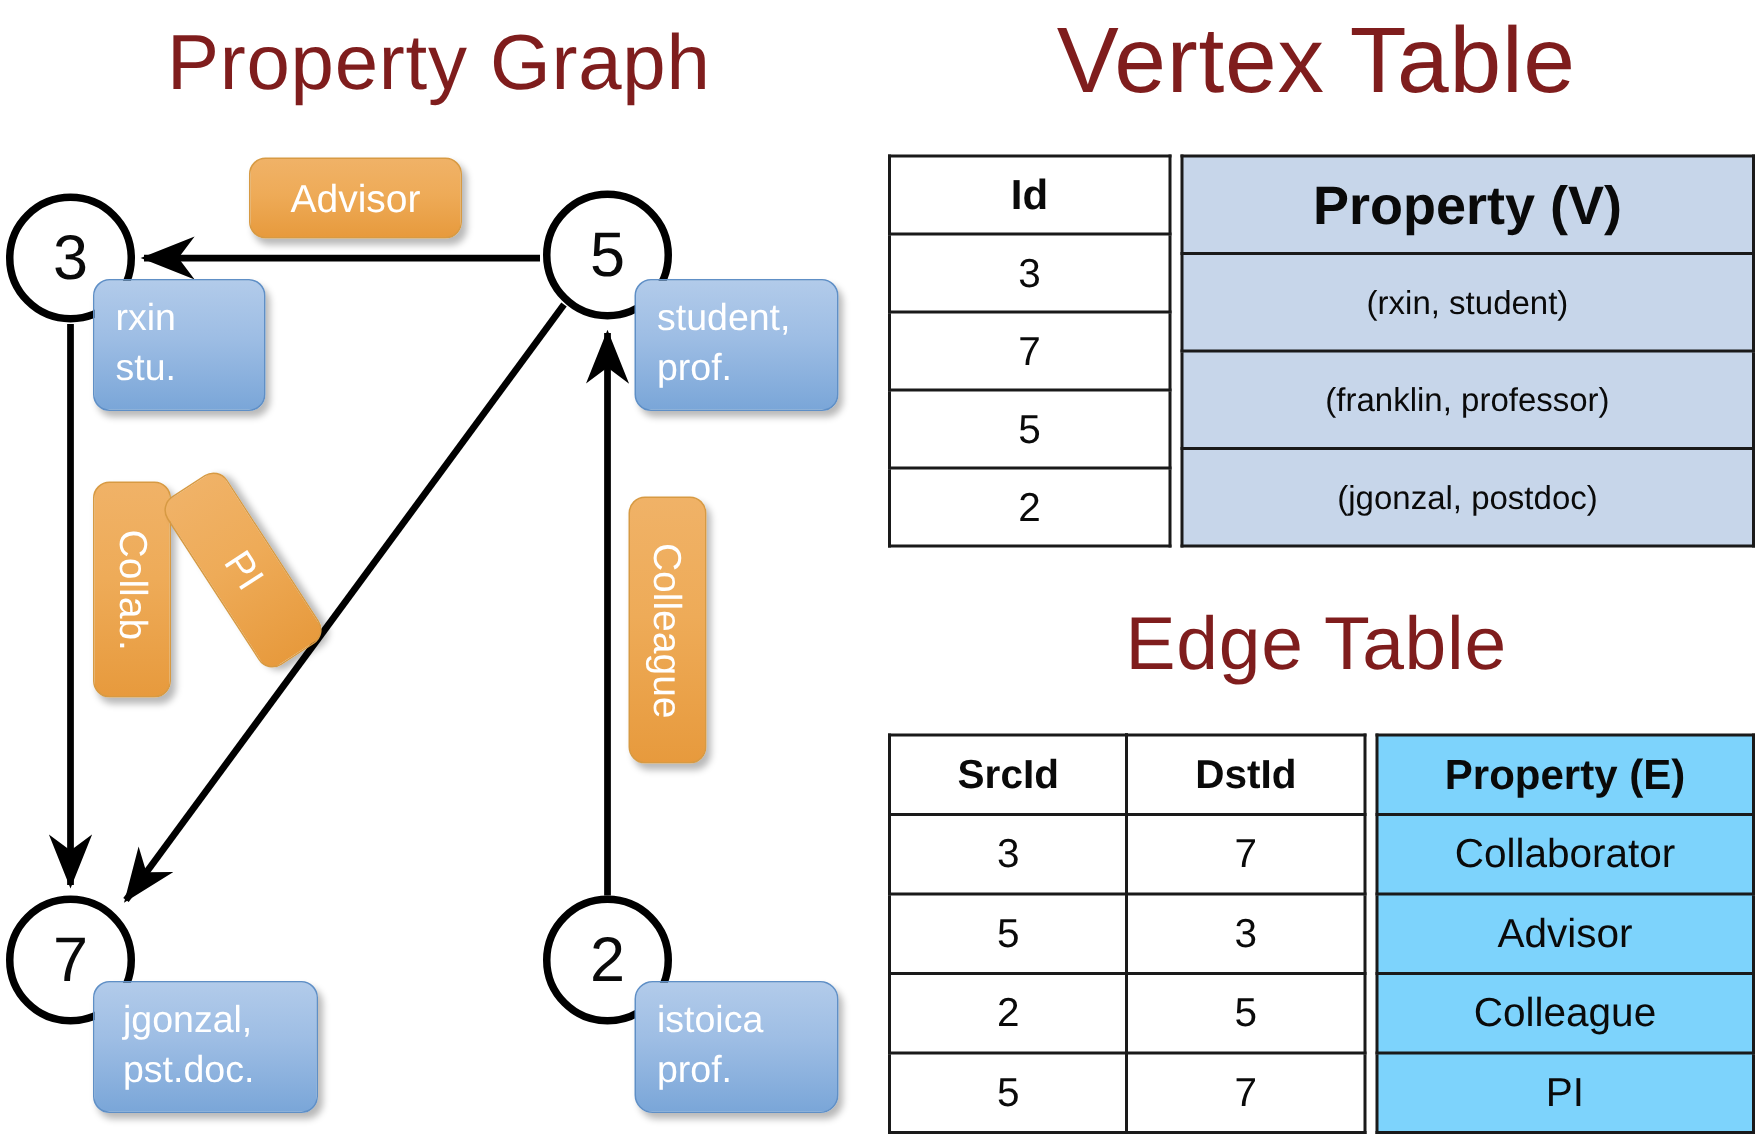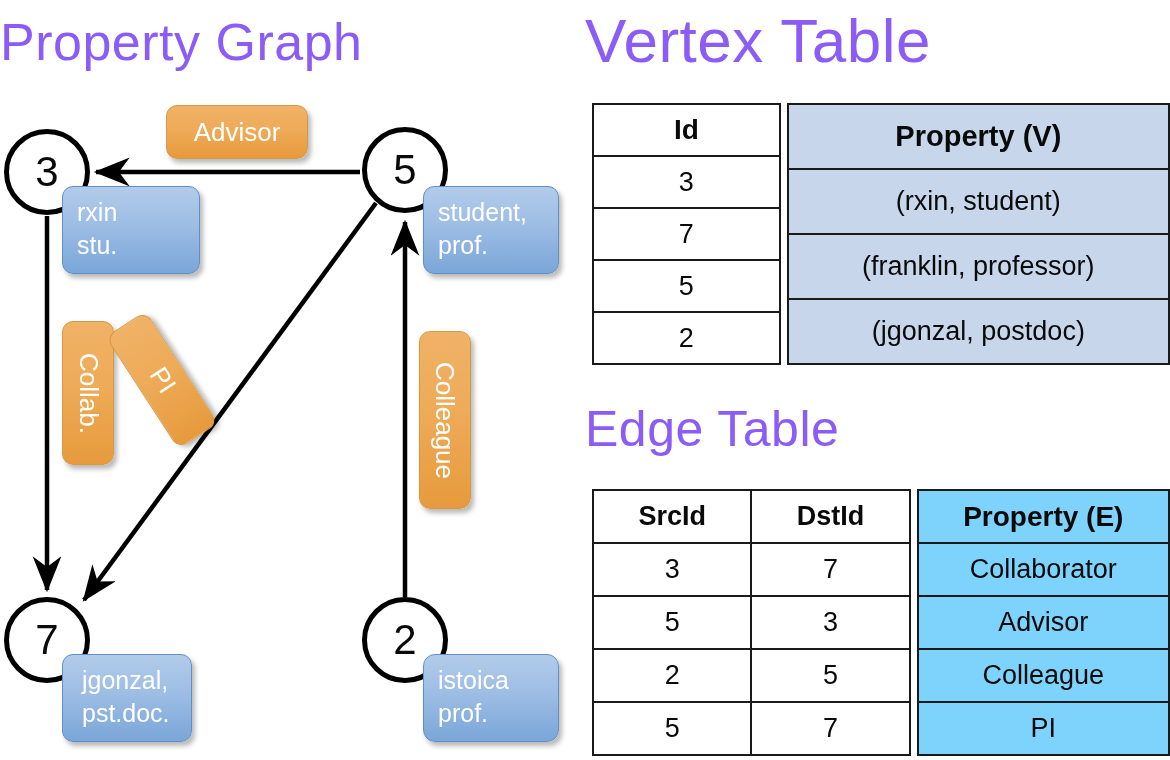--- a/index.html
+++ b/index.html
@@ -15,23 +15,23 @@
     font-family: "Liberation Sans", sans-serif;
     color: #000;
   }
 
   
   .title {
     position: absolute;
     font-family: "Liberation Sans", sans-serif;
     font-weight: 300;
     letter-spacing: 0.5px;
-    color: #8b5cf6;
+    color: #7f1d1d;
     white-space: nowrap;
-    text-align: left;
+    text-align: center;
   }
   #title-property-graph {
     left: 0; top: 12px; width: 585px;
     font-size: 52px; line-height: 60px;
   }
   #title-vertex-table {
     left: 585px; top: 12px; width: 585px;
     font-size: 62px; line-height: 58px;
   }
   #title-edge-table {
@@ -77,23 +77,23 @@
     border: 1px solid #5f8fc6;
     background: linear-gradient(to bottom, #b2cbea 0%, #9dbde4 45%, #7aa6d8 100%);
     box-shadow: 3px 4px 5px rgba(0,0,0,0.28);
     color: #ffffff;
     font-size: 25px;
     line-height: 33px;
     font-weight: 300;
     padding: 9px 0 0 14px;
     font-family: "Liberation Sans", sans-serif;
   }
-  #vprop-rxin     { left: 62px;  top: 186px; width: 138px; height: 88px; }
+  #vprop-rxin     { left: 62px;  top: 186px; width: 115px; height: 88px; }
   #vprop-franklin { left: 423px; top: 186px; width: 136px; height: 88px; }
-  #vprop-jgonzal  { left: 62px;  top: 654px; width: 130px; height: 88px; padding-left: 19px; }
+  #vprop-jgonzal  { left: 62px;  top: 654px; width: 150px; height: 88px; padding-left: 19px; }
   #vprop-istoica  { left: 423px; top: 654px; width: 136px; height: 88px; border-radius: 12px; }
 
   
   .edge-label {
     position: absolute;
     box-sizing: border-box;
     border-radius: 11px;
     border: 1px solid #d79a43;
     background: linear-gradient(to bottom, #f0b267 0%, #eeab58 45%, #e79a3d 100%);
     box-shadow: 3px 4px 5px rgba(0,0,0,0.28);
@@ -130,24 +130,24 @@
     color: #0a0a0a;
     padding: 0;
   }
   table.grid th { font-weight: bold; }
 
   
   #vertex-table-wrap { left: 592px; top: 103px; }
   #vertex-id-table td, #vertex-id-table th { width: 186px; height: 50px; font-size: 27px; }
   #vertex-id-table th { font-size: 28px; }
   #vertex-prop-table td, #vertex-prop-table th {
-    width: 382px; height: 50px; font-size: 27px;
+    width: 382px; height: 50px; font-size: 22px;
     background: #c7d6ea;
   }
-  #vertex-prop-table th { font-size: 29px; }
+  #vertex-prop-table th { font-size: 36px; }
   .gap-col { width: 6px; }
 
   
   #edge-table-wrap { left: 592px; top: 489px; }
   #edge-src-table td, #edge-src-table th { width: 158px; height: 51px; font-size: 27px; }
   #edge-dst-table td, #edge-dst-table th { width: 158px; height: 51px; font-size: 27px; }
   #edge-src-table th, #edge-dst-table th { font-size: 27px; }
   #edge-prop-table td, #edge-prop-table th {
     width: 252px; height: 51px; font-size: 27px;
     background: #7dd3fc;

